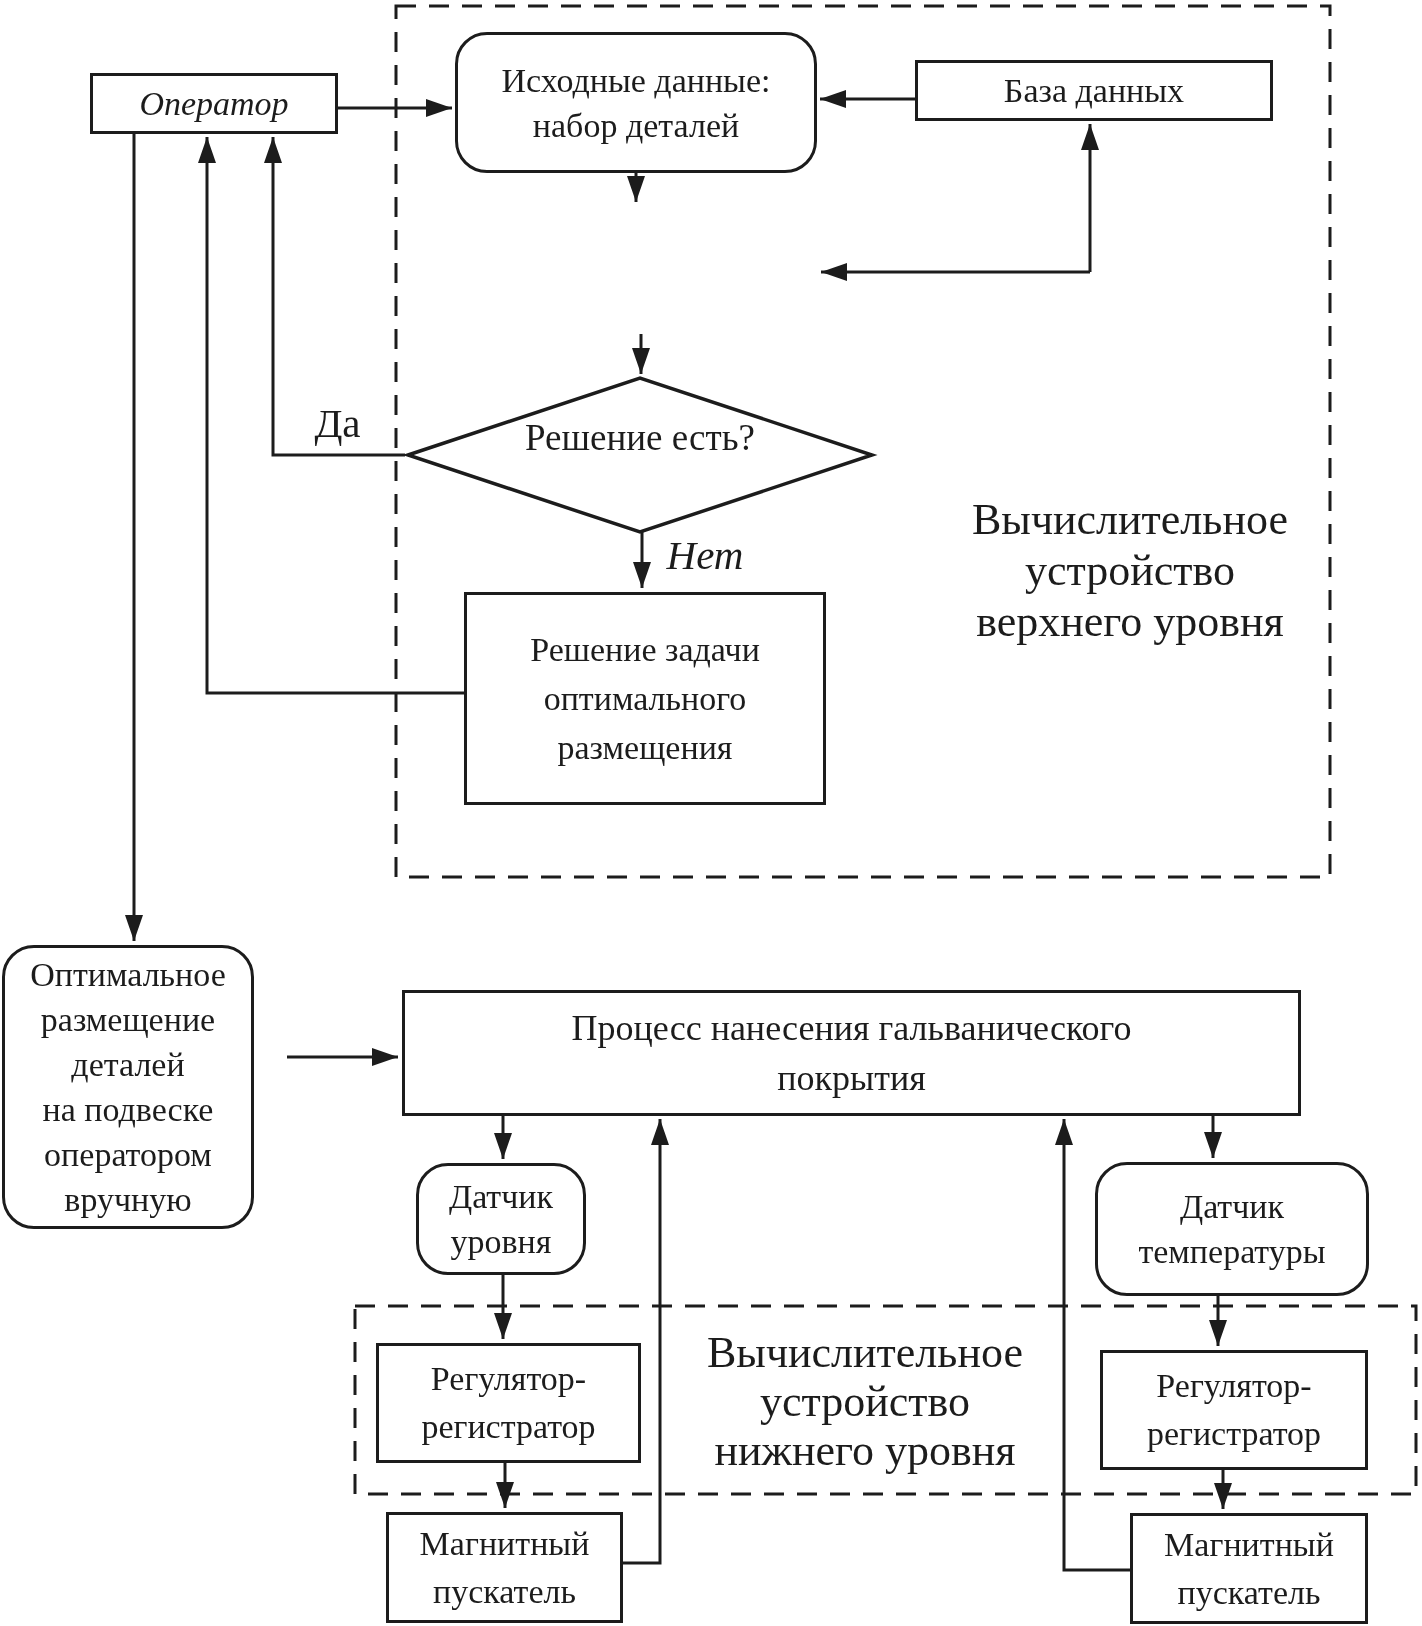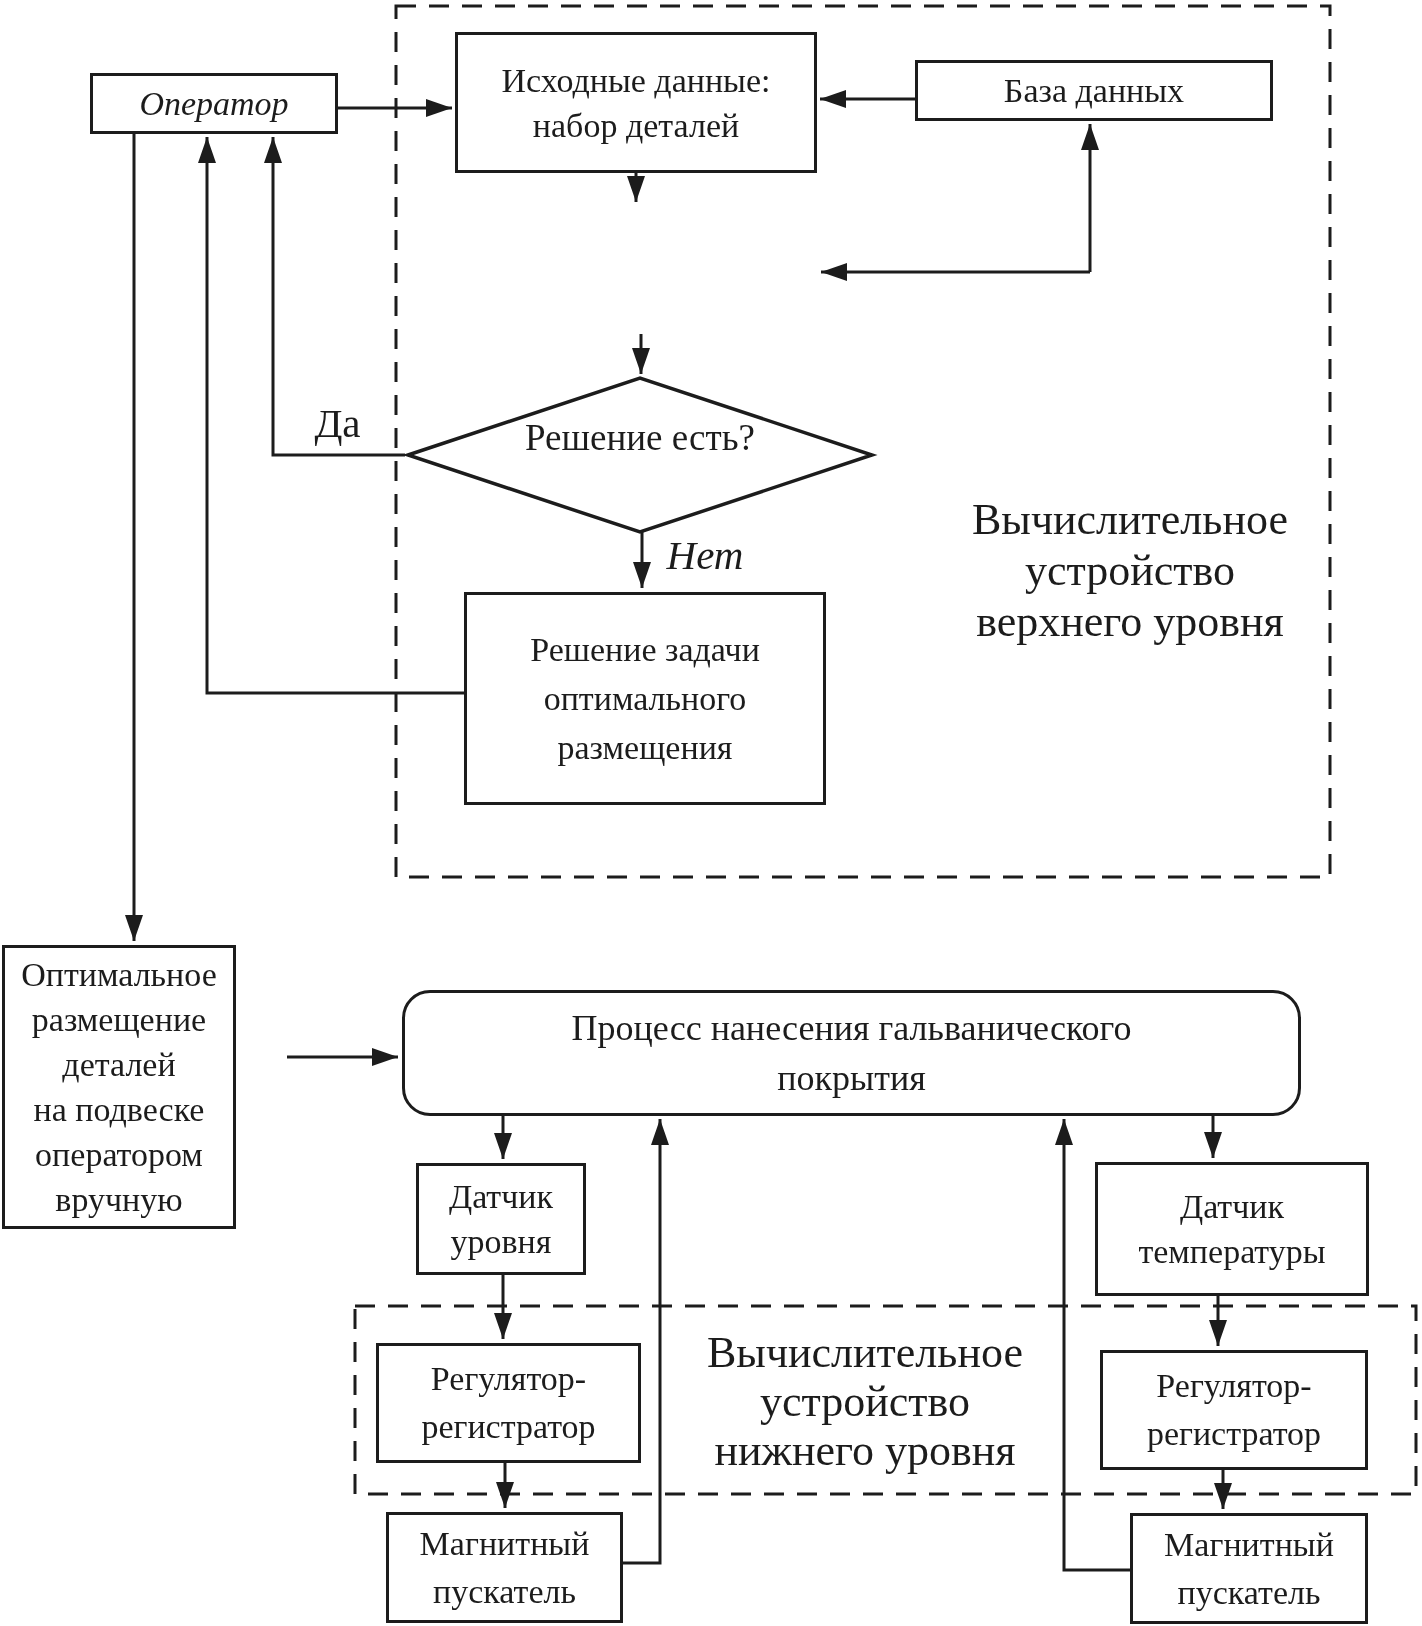--- a/index.html
+++ b/index.html
@@ -28,24 +28,24 @@
   }
   .freelabel{
     position:absolute;
     display:flex;align-items:center;justify-content:center;
     text-align:center;
     font-size:44px;line-height:51px;
     white-space:pre-line;
   }
   .edge-label{font-size:41px;line-height:46px;}
   .diamond-label{font-size:37px;}
-  .lh45{line-height:45px;}
+  .lh45{line-height:45px;border-radius:32px;}
   .lh48{line-height:48px;}
   .lh49{line-height:49px;}
-  .fs36{font-size:36px;line-height:50px;border-radius:28px;}
+  .fs36{font-size:36px;line-height:50px;}
 </style>
 </head>
 <body>
 
 <div id="canvas">
 
   <svg id="connectors" width="1422" height="1626" viewBox="0 0 1422 1626">
     <defs>
       <marker id="arrow" markerUnits="userSpaceOnUse" markerWidth="30" markerHeight="22" refX="28" refY="11" orient="auto">
         <path d="M2,2 L28,11 L2,20 Z" fill="#1c1c1c"></path>
@@ -85,21 +85,21 @@
 
   <div class="box" style="left:915px;top:60px;width:358px;height:61px;">База данных</div>
 
 
   <div class="freelabel diamond-label" style="left:490px;top:417px;width:300px;height:40px;text-align:center;">Решение есть?</div>
 
   <div class="box lh49" style="left:464px;top:592px;width:362px;height:213px;">Решение задачи
 оптимального
 размещения</div>
 
-  <div class="box lh45" style="left:2px;top:945px;width:234px;height:284px;">Оптимальное
+  <div class="box lh45" style="left:2px;top:945px;width:252px;height:284px;">Оптимальное
 размещение
 деталей
 на подвеске
 оператором
 вручную</div>
 
   <div class="box fs36" style="left:402px;top:990px;width:899px;height:126px;">Процесс нанесения гальванического
 покрытия</div>
 
   <div class="box lh45" style="left:416px;top:1163px;width:170px;height:112px;">Датчик

